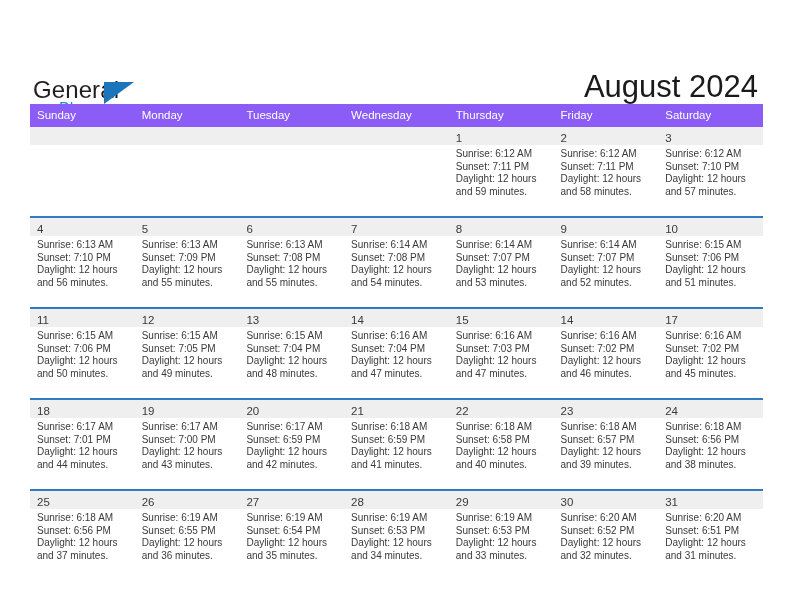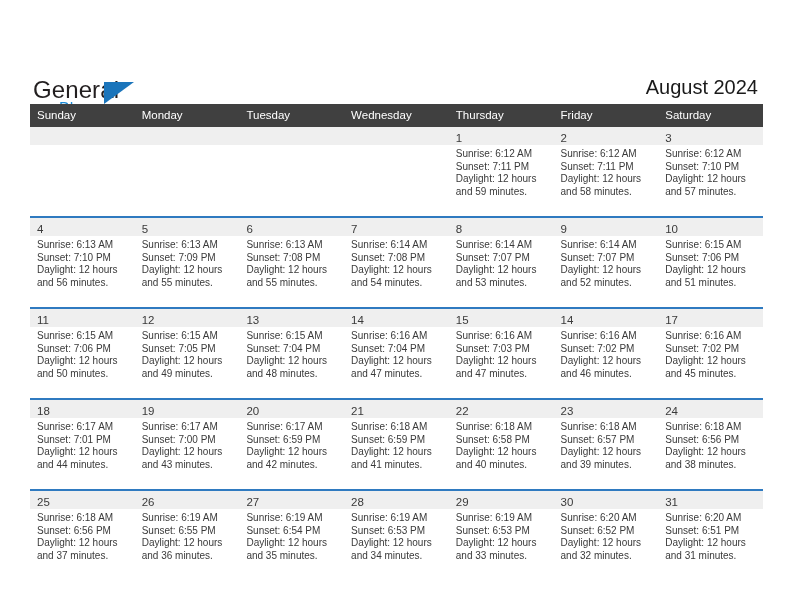--- a/index.html
+++ b/index.html
@@ -65,21 +65,21 @@
     font-family: "Liberation Sans", sans-serif;
   }
 
   .title-block {
     position: absolute;
     right: 34px;
     top: 30px;
     text-align: right;
   }
   .cal-title {
-    font-size: 20px;
+    font-size: 31px;
     color: #1a1a1a;
     line-height: 34px;
     white-space: nowrap;
     font-weight: normal;
     margin: 0;
     text-align: right;
   }
   .cal-subtitle {
     font-size: 15px;
     color: #1a1a1a;
@@ -96,21 +96,21 @@
     width: 733px;
   }
   table.cal-table {
     border-collapse: collapse;
     table-layout: fixed;
     width: 733px;
   }
   table.cal-table col { width: 104.71px; }
 
   thead th {
-    background: #404040;
+    background: #8b5cf6;
     color: #ffffff;
     font-size: 11.5px;
     font-weight: normal;
     text-align: left;
     padding: 5px 0 5px 7px;
     height: 12px;
     line-height: 13px;
     border: none;
   }
 

